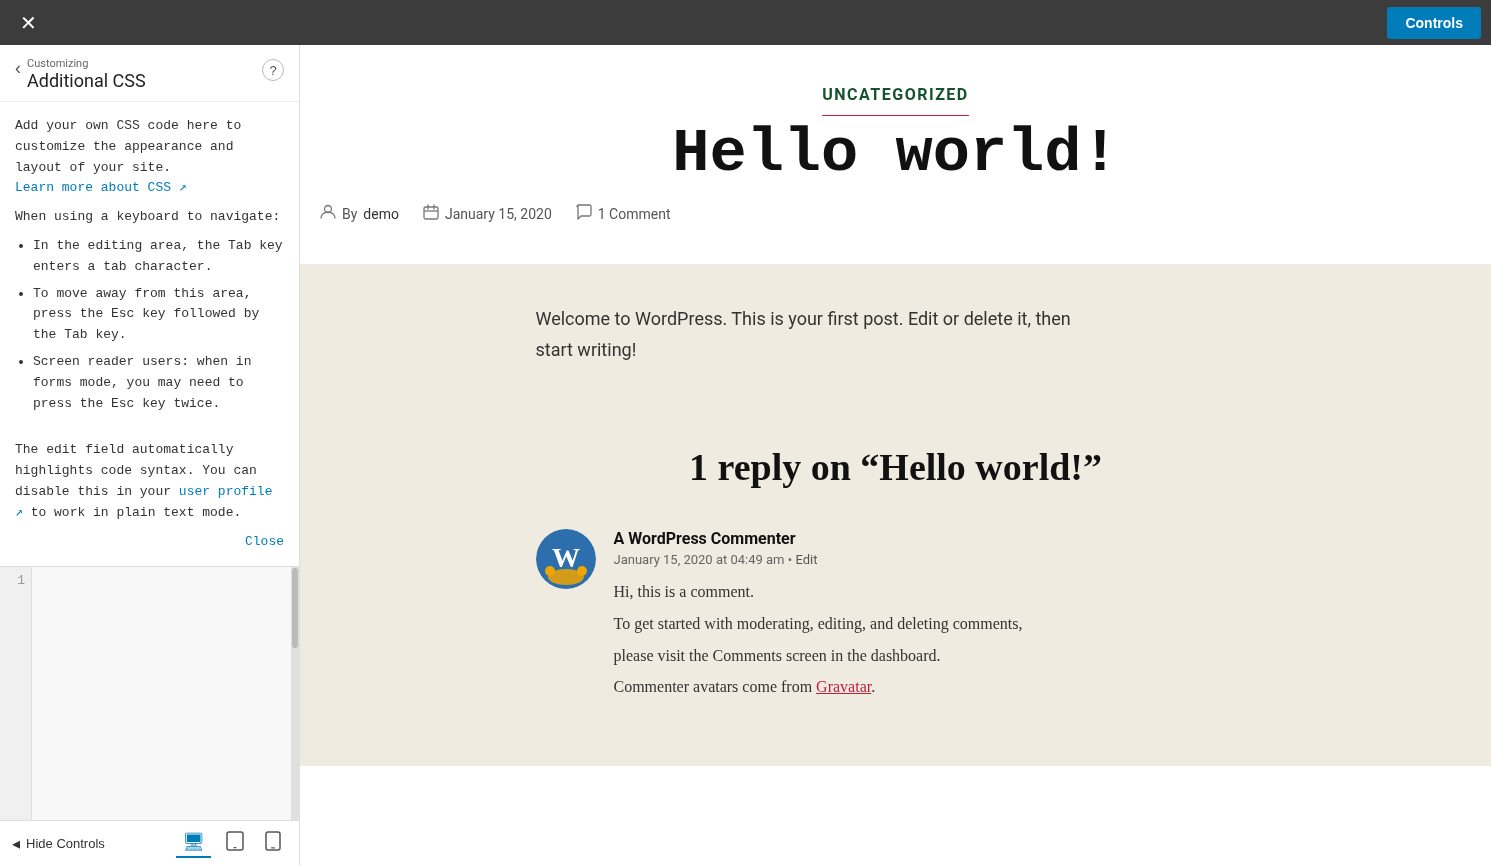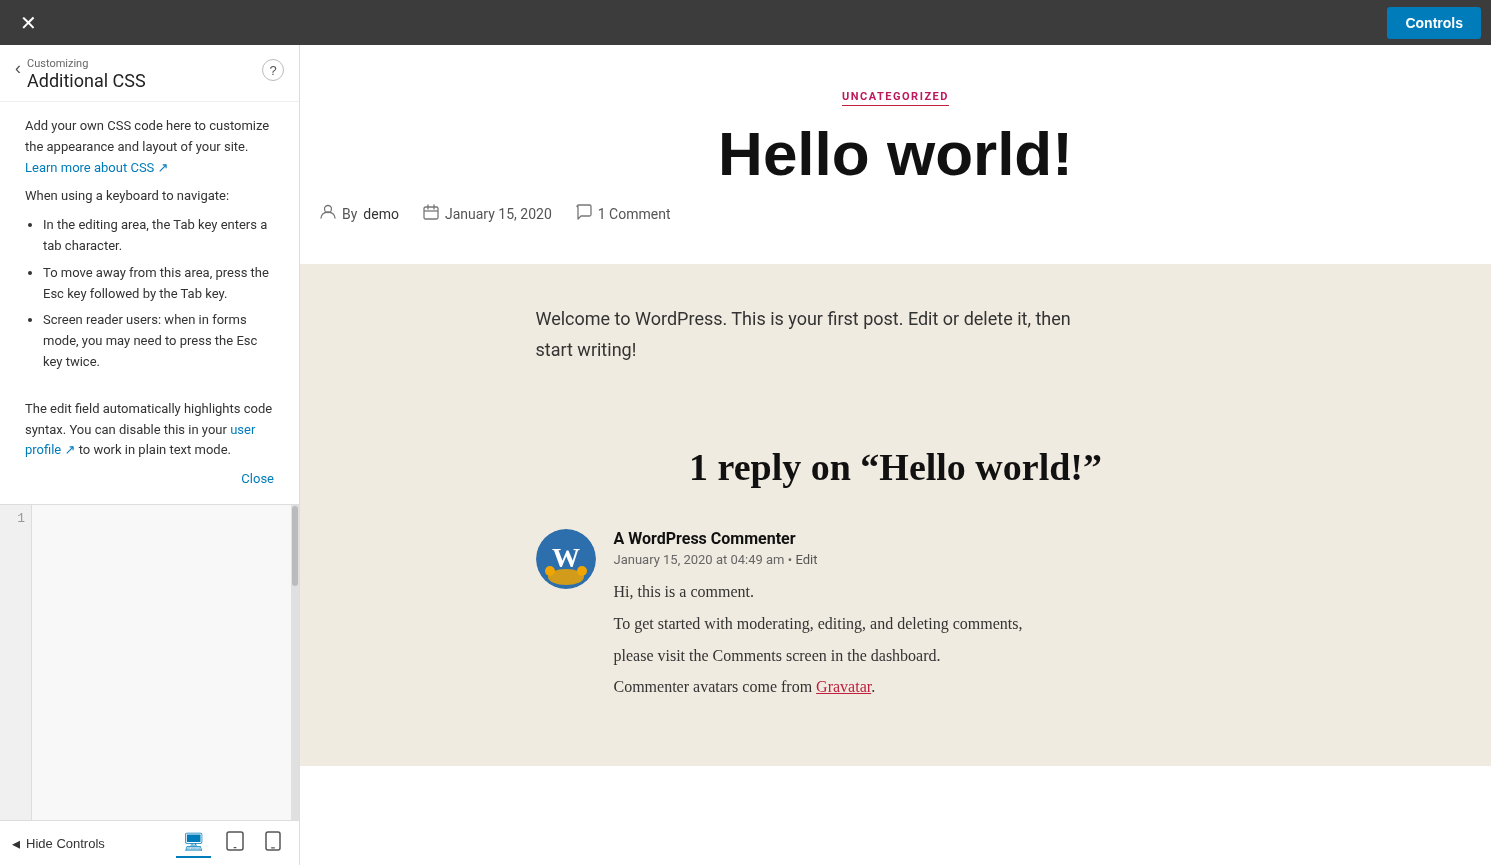--- a/index.html
+++ b/index.html
@@ -91,25 +91,26 @@
       align-items: center;
       justify-content: center;
       cursor: pointer;
       color: #555;
       font-size: 13px;
       flex-shrink: 0;
       margin-top: 2px;
     }
 
     #sidebar-content {
-      padding: 14px 25px;
+      padding: 14px 15px;
       font-size: 13px;
       color: #333;
       line-height: 1.6;
       overflow-y: auto;
+      font-family: Liberation Mono, monospace;
     }
     #sidebar-content p { margin-bottom: 8px; }
     #sidebar-content a { color: #007cba; text-decoration: none; }
     #keyboard-nav-title { margin-bottom: 6px; }
     #keyboard-nav-list {
       list-style: disc;
       padding-left: 18px;
       margin-bottom: 26px;
     }
     #keyboard-nav-list li { margin-bottom: 6px; }
@@ -201,36 +202,36 @@
       background: #fff;
     }
 
     
     #article-header {
       background: #fff;
       padding: 40px 20px 40px;
       text-align: center;
     }
     #category-link {
-      font-size: 11px;
+      font-size: 16px;
       font-weight: 700;
       letter-spacing: 1.5px;
-      color: #be185d;
+      color: #14532d;
       text-decoration: none;
       border-bottom: 1px solid #c0203e;
-      padding-bottom: 2px;
+      padding-bottom: 11px;
       text-transform: uppercase;
     }
     #post-title {
       font-size: 62px;
       font-weight: 900;
       color: #111;
       margin: 16px 0;
       line-height: 1.1;
-      font-family: Liberation Sans, sans-serif;
+      font-family: Liberation Mono, monospace;
     }
     #post-meta {
       display: flex;
       align-items: center;
       justify-content: flex-start;
       gap: 24px;
       font-size: 14px;
       color: #555;
       margin-top: 10px;
     }

